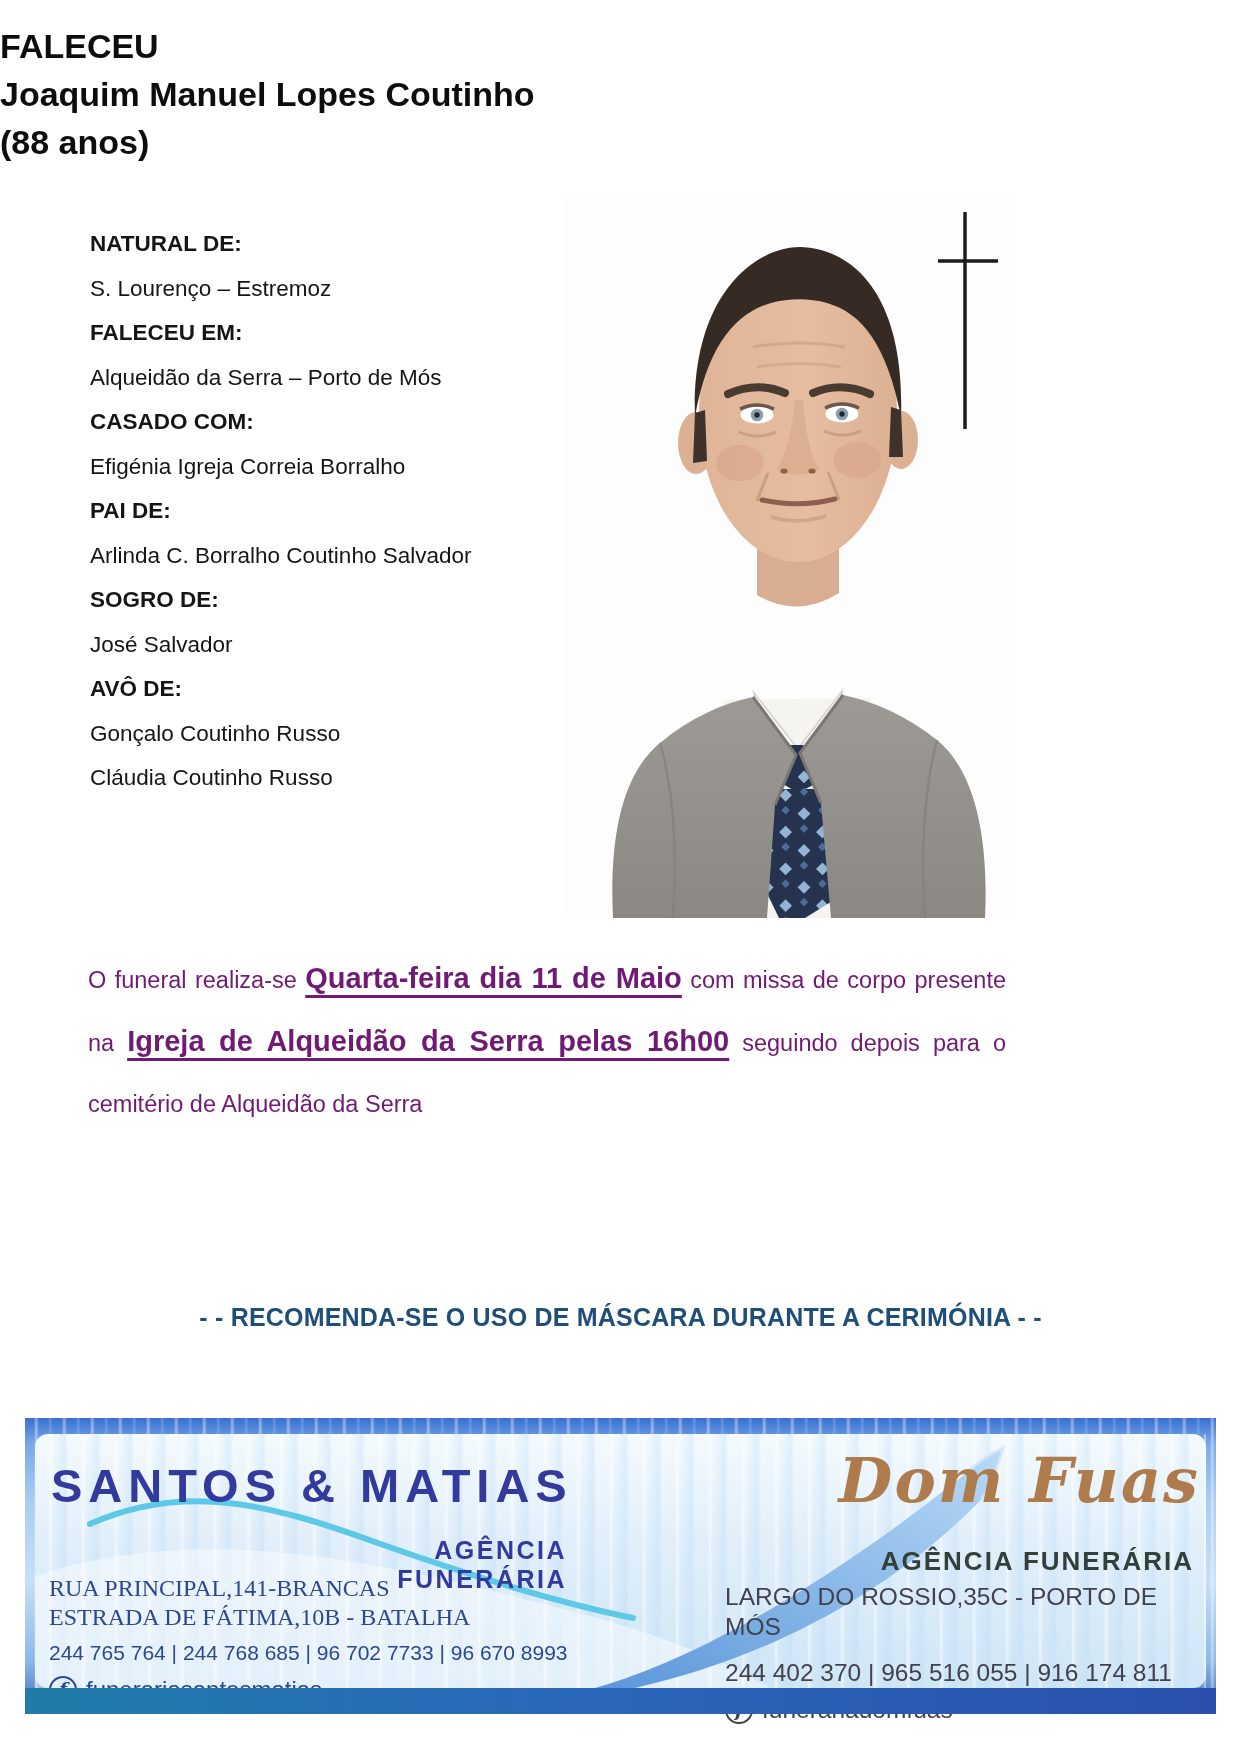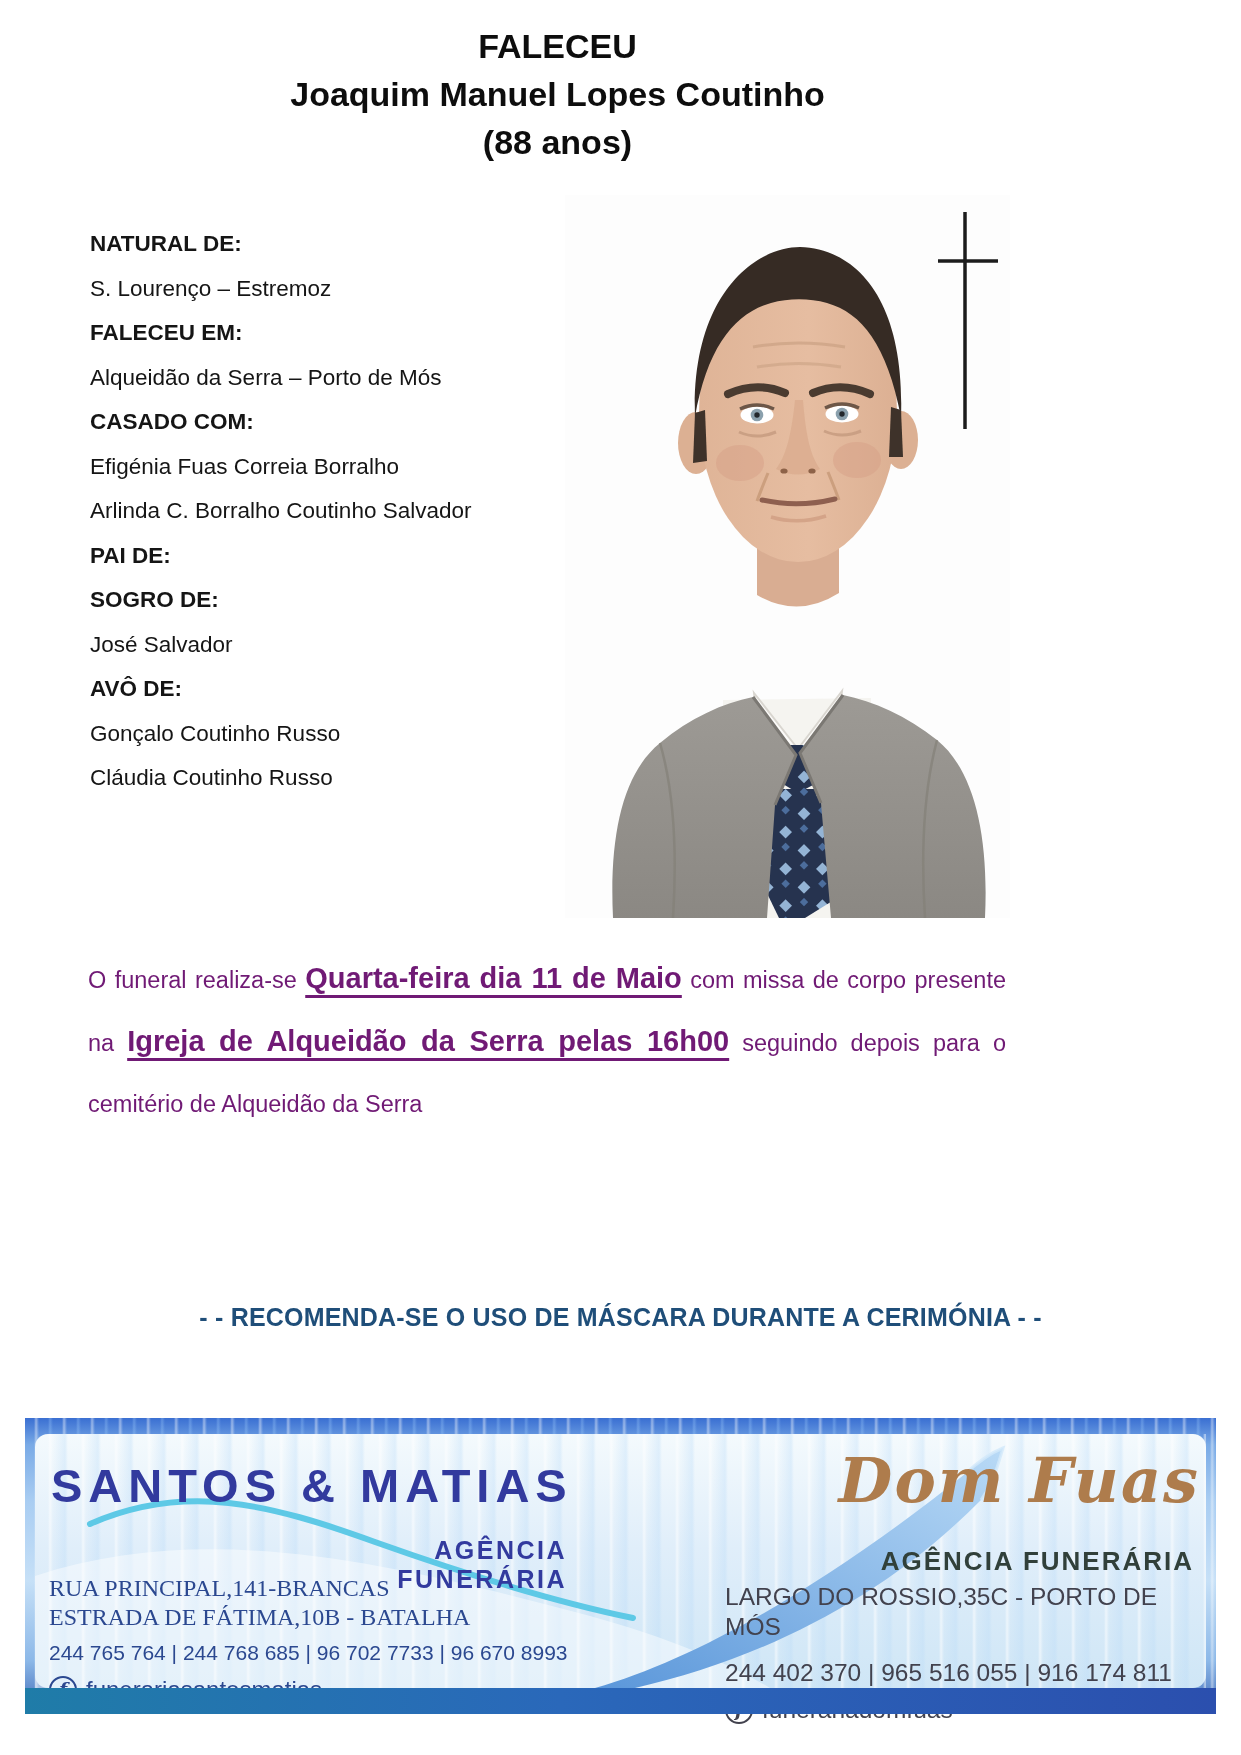--- a/index.html
+++ b/index.html
@@ -4,21 +4,21 @@
 <style>
   html,body { margin:0; padding:0; background:#ffffff; }
   .page {
     position:relative; width:1241px; height:1755px; background:#ffffff;
     font-family:"Liberation Sans", sans-serif; color:#111; overflow:hidden;
   }
 
   
   .header {
     position:absolute; top:22px; left:0; width:1241px; box-sizing:border-box;
-    padding-right:126px; text-align:center;
+    padding-right:126px; text-align:left;
     font-weight:bold; font-size:34px; line-height:48px; color:#0d0d0d;
   }
 
   
   .info { position:absolute; left:90px; top:222px; font-size:22.5px; color:#151515; }
   .info-line { line-height:44.5px; white-space:nowrap; }
   .info-line.label { font-weight:bold; }
 
   
   .photo { position:absolute; left:565px; top:195px; width:445px; height:723px; }
@@ -117,23 +117,23 @@
     <div>Joaquim Manuel Lopes Coutinho</div>
     <div>(88 anos)</div>
   </div>
 
   <div class="info">
     <div class="info-line label">NATURAL DE:</div>
     <div class="info-line">S. Lourenço – Estremoz</div>
     <div class="info-line label">FALECEU EM:</div>
     <div class="info-line">Alqueidão da Serra – Porto de Mós</div>
     <div class="info-line label">CASADO COM:</div>
-    <div class="info-line">Efigénia Fuas Correia Borralho</div>
+    <div class="info-line">Efigénia Igreja Correia Borralho</div>
+    <div class="info-line label">PAI DE:</div>
     <div class="info-line">Arlinda C. Borralho Coutinho Salvador</div>
-    <div class="info-line label">PAI DE:</div>
     <div class="info-line label">SOGRO DE:</div>
     <div class="info-line">José Salvador</div>
     <div class="info-line label">AVÔ DE:</div>
     <div class="info-line">Gonçalo Coutinho Russo</div>
     <div class="info-line">Cláudia Coutinho Russo</div>
   </div>
 
   <div class="photo">
     <svg viewBox="0 0 445 723" xmlns="http://www.w3.org/2000/svg">
       <defs>

